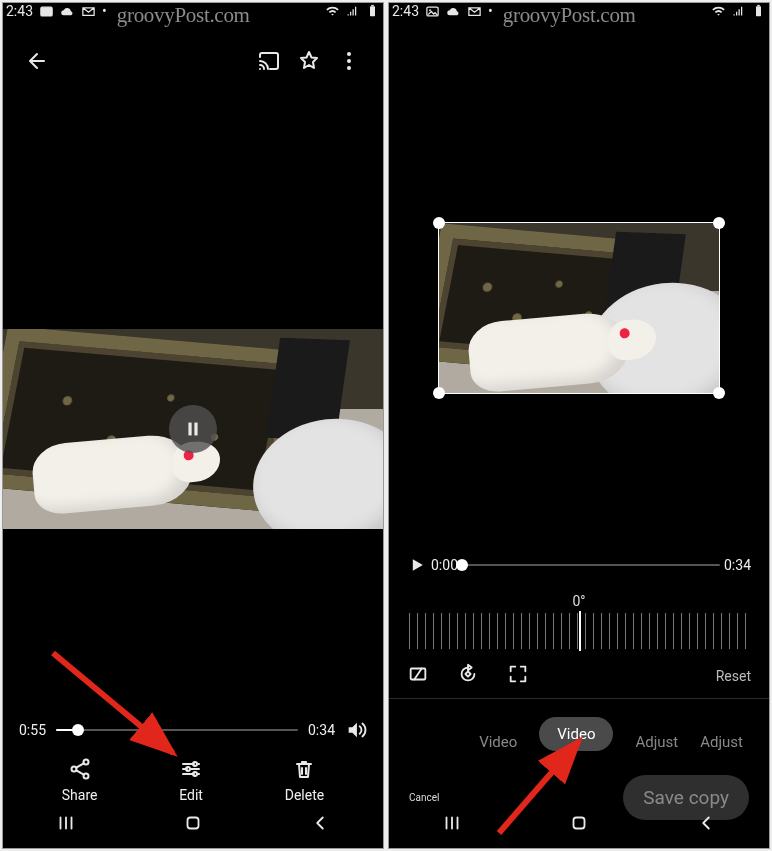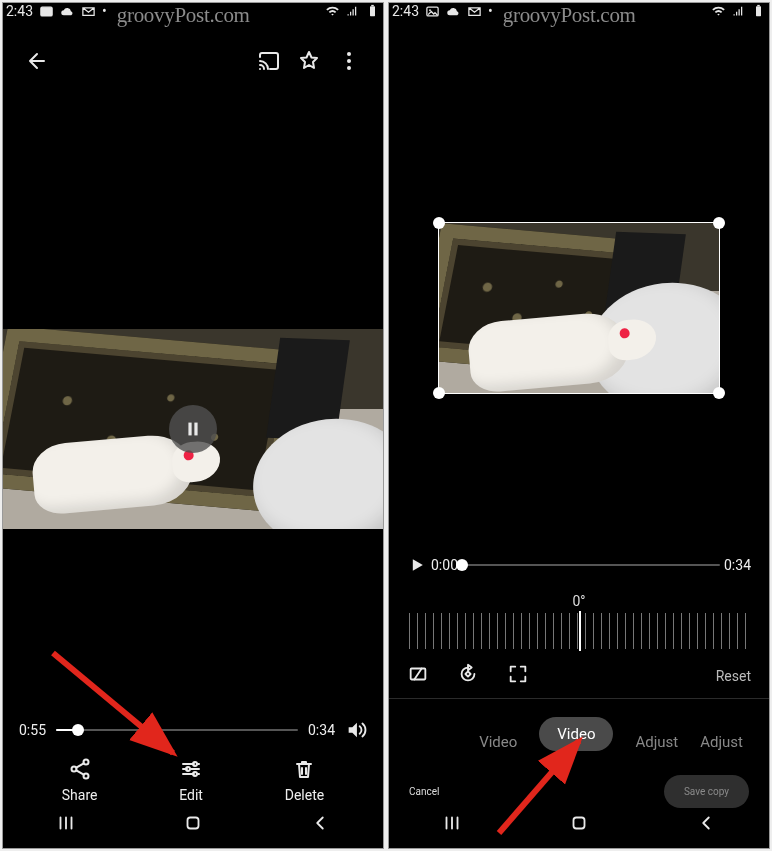--- a/index.html
+++ b/index.html
@@ -218,21 +218,21 @@
     padding:8px 18px; border-radius:22px;
   }
 
   .bottom-row {
     display:flex; align-items:center; justify-content:space-between;
     padding: 14px 20px 6px;
   }
   .cancel { color:#ddd; font-size:10px; }
   .save-btn {
     background:#2f2f2f; color:#8a8a8a;
-    padding:11px 20px; border-radius:26px; font-size:10px;
+    padding:11px 20px; border-radius:26px; font-size:19px;
   }
 
   .ico { fill:none; stroke:#e9e9e9; stroke-width:2; stroke-linecap:round; stroke-linejoin:round; }
   .ico-fill { fill:#e9e9e9; }
 
   
   .si { fill:#e7e7e7; }
 </style>
 </head>
 <body>

